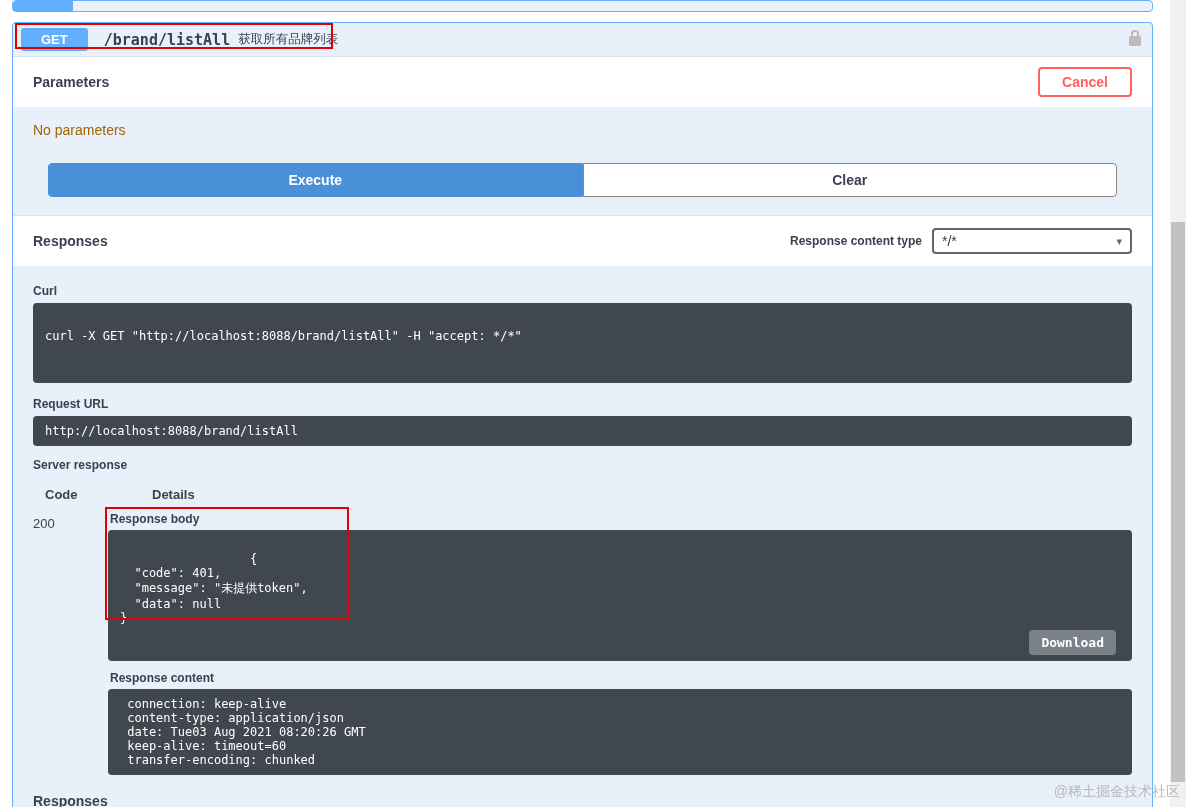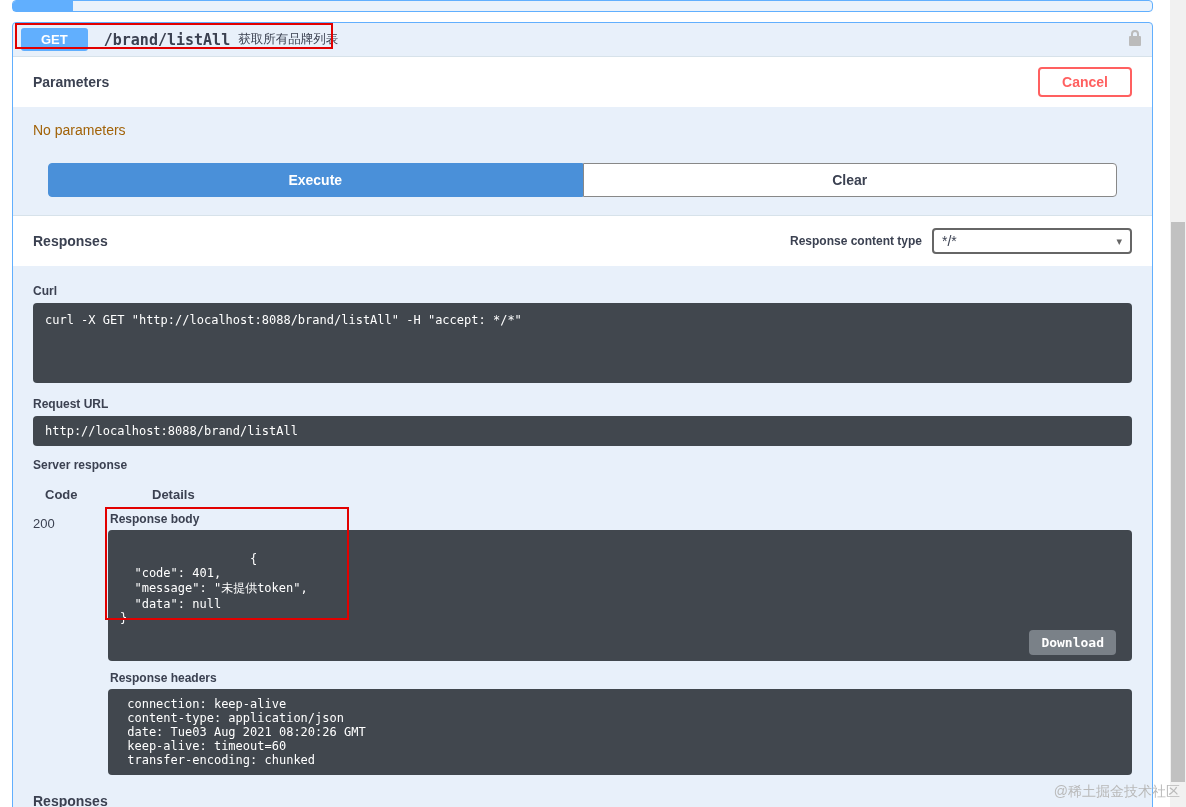--- a/index.html
+++ b/index.html
@@ -31,21 +31,21 @@
   .btn-row { display: flex; margin: 25px 15px 10px 15px; }
   .btn { flex: 1; text-align: center; padding: 8px 0; font-weight: 700; border: 1px solid #888; font-size: 14px; cursor: pointer; font-family: inherit;}
   .btn-exec { background: #4a90d9; color: #fff; border: 1px solid #4a90d9; border-radius: 4px 0 0 4px; }
   .btn-clear { background: #fff; color: #3b4151; border-radius: 0 4px 4px 0; }
   .responses-bar { display: flex; justify-content: space-between; align-items: center; padding: 12px 20px; background: #fff; border-top: 1px solid #d7e2ea;}
   .rc-label { font-size: 12px; font-weight: 700; margin-right: 10px; }
   .select-wrap { border: 2px solid #666; border-radius: 4px; padding: 3px 8px; width: 200px; display: flex; justify-content: space-between; align-items: center; cursor: pointer; background:#fff;}
   .chevron { font-size: 11px; color: #666; }
   .res-body { background: #e8f0fa; padding: 10px 20px 20px 20px; }
   .small-head { font-weight: 700; font-size: 12px; margin: 8px 0 5px 0; }
-  .codeblock { background: #41474e; color: #fff; border-radius: 4px; padding: 10px 12px; font-family: Consolas, monospace; font-size: 12px; white-space: pre; min-height: 30px; }
+  .codeblock { background: #41474e; color: #fff; border-radius: 4px; padding: 26px 12px; font-family: Consolas, monospace; font-size: 12px; white-space: pre; min-height: 30px; }
   .curl-block { min-height: 80px; }
   .url-block { padding: 8px 12px; }
   .srv { margin-top: 12px; }
   .code-details-row { display: flex; font-weight: 700; font-size: 13px; margin: 15px 0 10px 12px; gap: 32px; }
   .col-code { width: 75px; }
   .col-details { flex: 1; }
   .resp-row { display: flex; align-items: flex-start; margin-top: 8px; }
   .rcode { width: 75px; font-size: 13px; padding-top:4px;}
   .details-col { flex: 1; }
   .rb-head { font-weight: 700; font-size: 12px; margin-bottom: 4px; padding-left: 2px;}
@@ -125,21 +125,21 @@
                   <span>{
   "code": 401,
   "message": "未提供token",
   "data": null
 }</span>
                   <button class="download-btn">Download</button>
                 </div>
                 <div class="highlight-box" style="left:-3px; top:-5px; width:244px; height:113px;"></div>
               </div>
 
-              <div class="rb-head" style="margin-top:10px;">Response headers</div>
+              <div class="rb-head" style="margin-top:10px;">Response content</div>
               <div class="rh-box"> connection: keep-alive 
  content-type: application/json 
  date: Tue03 Aug 2021 08:20:26 GMT 
  keep-alive: timeout=60 
  transfer-encoding: chunked </div>
             </div>
           </div>
 
           <div class="small-head" style="margin-top:18px; font-size:14px;">Responses</div>
         </div>

